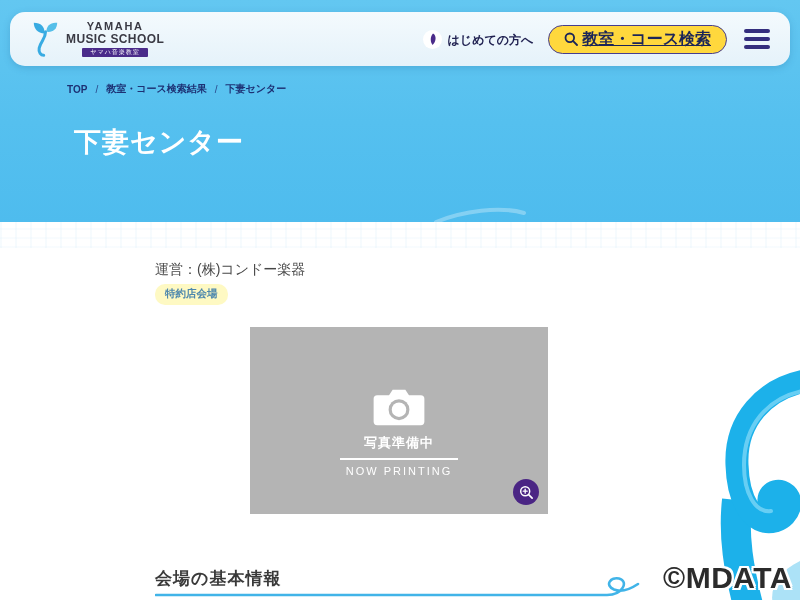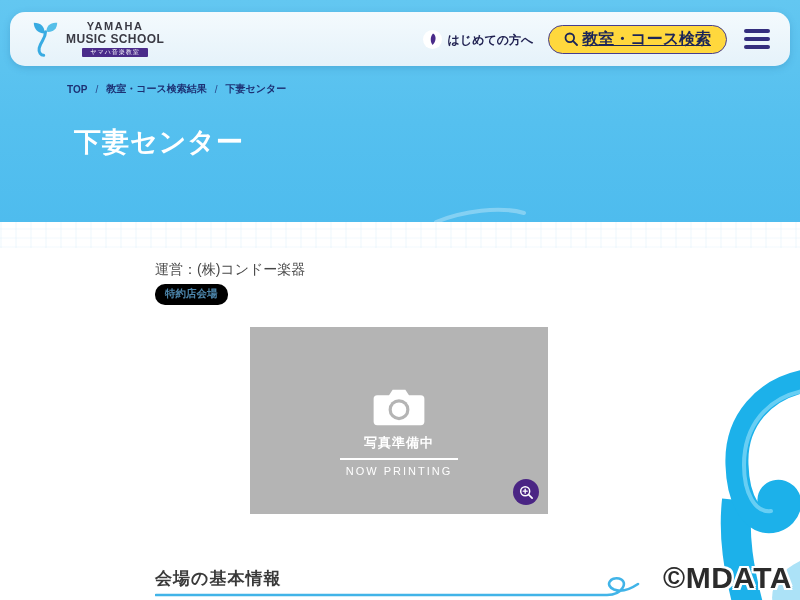--- a/index.html
+++ b/index.html
@@ -43,21 +43,21 @@
   
   .breadcrumb { position:absolute; left:67px; top:82px; display:flex; gap:8px; align-items:center;
                 font-size:10px; font-weight:700; color:#1d3174; }
   .breadcrumb a { color:#1d3174; text-decoration:none; cursor:pointer; }
   .crumb-sep { color:#2a4a8c; font-weight:400; }
   .page-title { position:absolute; left:74px; top:124px; font-size:27px; font-weight:700;
                 color:#ffffff; letter-spacing:1px; }
 
   
   .operator { position:absolute; left:155px; top:261px; font-size:14px; color:#474747; }
-  .badge { position:absolute; left:155px; top:284px; background:#000000; color:#4d87ad;
+  .badge { position:absolute; left:155px; top:284px; background:#fef9c3; color:#4d87ad;
            font-size:10.5px; font-weight:700; padding:3px 10px 4px; border-radius:10px; }
 
   .photo { position:absolute; left:250px; top:327px; width:298px; height:187px; background:#b4b4b4;
            display:flex; flex-direction:column; align-items:center; padding-top:58px; }
   .photo-caption-jp { color:#fff; font-size:13px; font-weight:700; margin-top:5px; letter-spacing:1px; }
   .photo-divider { width:118px; height:2px; background:#fff; border:none; margin:6px 0 5px; }
   .photo-caption-en { color:#fff; font-size:11px; letter-spacing:2px; }
   .photo-zoom-btn { position:absolute; right:9px; bottom:9px; width:26px; height:26px;
                     border-radius:50%; background:#4a2584; border:none; cursor:pointer;
                     display:flex; align-items:center; justify-content:center; }

